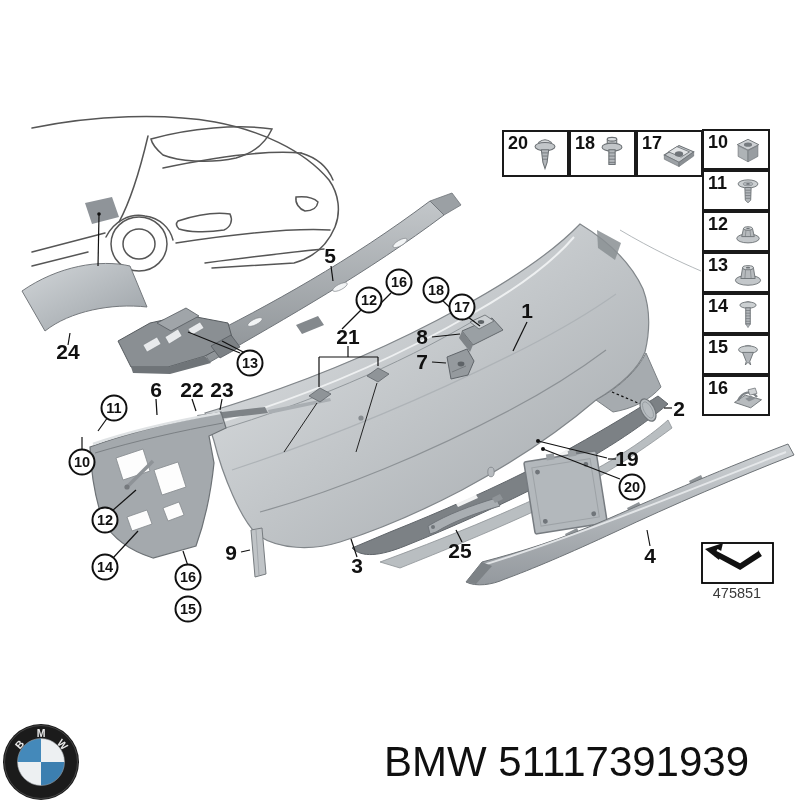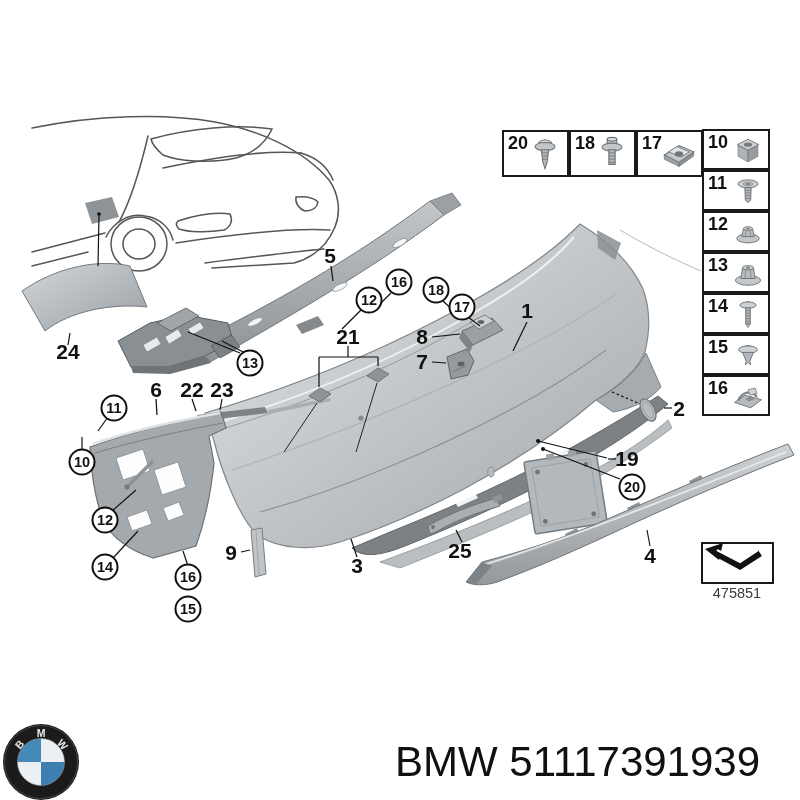--- a/index.html
+++ b/index.html
@@ -8,21 +8,21 @@
   #diagram{position:absolute;left:0;top:0;}
   .cal{font-family:"Liberation Sans", sans-serif;font-weight:bold;font-size:21px;fill:#111;}
   .calc{font-family:"Liberation Sans", sans-serif;font-weight:bold;font-size:14.5px;fill:#111;}
   .refcode{font-family:"Liberation Sans", sans-serif;font-size:14.5px;fill:#3a3a3a;}
   .logoletter{font-family:"Liberation Sans", sans-serif;font-weight:bold;font-size:10.5px;fill:#e9e9e9;}
   
   .cell{position:absolute;background:#fff;border:2px solid #1a1a1a;box-sizing:border-box;}
   .cell .num{position:absolute;left:4px;top:1px;font-weight:bold;font-size:18px;color:#111;}
   .cell svg{position:absolute;right:1px;top:2px;}
   
-  #footer-text{position:absolute;left:395px;top:741px;font-size:42px;line-height:42px;
+  #footer-text{position:absolute;left:384px;top:741px;font-size:42px;line-height:42px;
                color:#101010;white-space:nowrap;letter-spacing:0px;}
 </style>
 </head>
 <body>
 
 <div id="stage">
 
 <svg id="diagram" width="800" height="800" viewBox="0 0 800 800">
   <defs>
     <linearGradient id="gCover" x1="0" y1="0" x2="1" y2="1">

